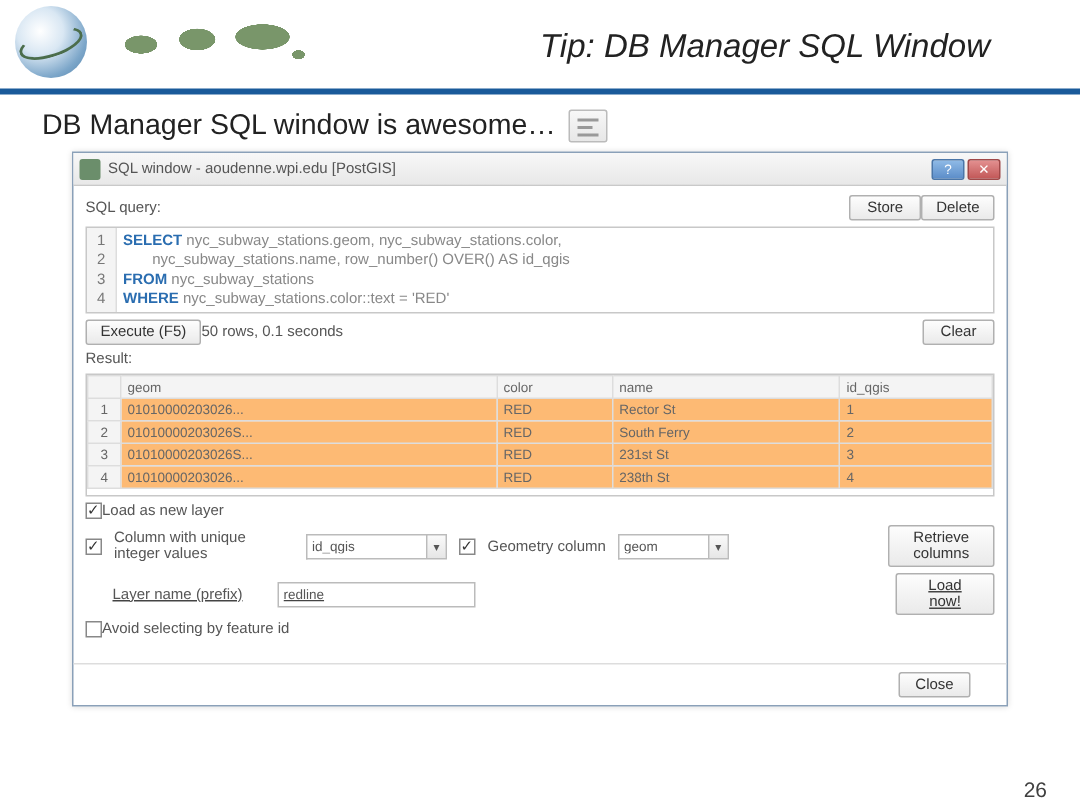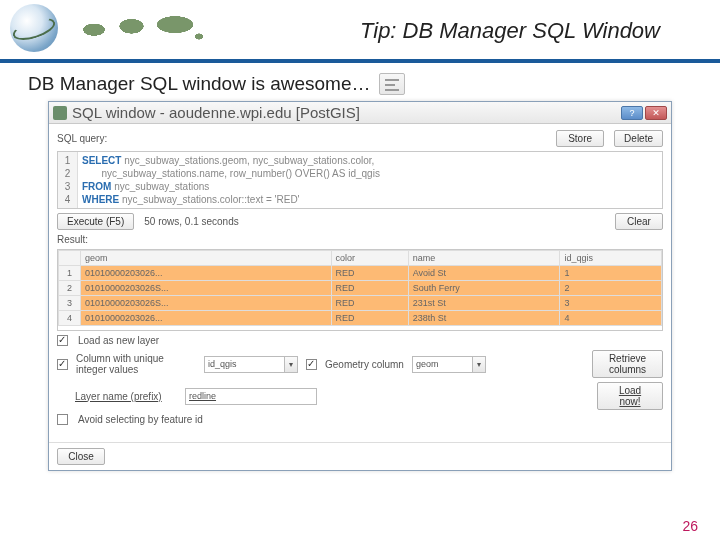--- a/index.html
+++ b/index.html
@@ -91,29 +91,29 @@
     position: relative;
     filter: blur(.25px);
   }
   .titlebar {
     height: 22px;
     background: linear-gradient(#f8f8f8,#e8e8e8);
     border-bottom: 1px solid #c9c9c9;
     display: flex; align-items:center; justify-content:space-between;
     padding: 0 4px;
   }
-  .titlebar-left { display:flex; align-items:center; gap:5px; color:#555; font-size:15px;}
+  .titlebar-left { display:flex; align-items:center; gap:5px; color:#555; font-size:10px;}
   .titlebar-icon { width:14px;height:14px; background:#6b8e6b; border-radius:2px; }
   .titlebar-btns { display:flex; gap:2px; }
   .tb-btn { width:22px;height:14px;border:1px solid #c0c0c0;background:linear-gradient(#fafafa,#e6e6e6);border-radius:2px;display:flex;align-items:center;justify-content:center;font-size:9px;color:#555;}
   .tb-btn.help{ background:linear-gradient(#8fbae6,#5c8dc9); color:#fff; border-color:#4b76a8;}
   .tb-btn.close{ background:linear-gradient(#e39090,#c25858); color:#fff; border-color:#a04848;}
 
   .content { padding: 6px 8px 6px 8px; flex:1; display:flex; flex-direction:column; gap:4px; color:#444;}
-  .row { display:flex; align-items:center; gap:10px; }
+  .row { display:flex; align-items:center; gap:0; }
   .label-sm { font-size:10px; color:#555; }
   .btn {
     border:1px solid #b0b0b0;
     background:linear-gradient(#fdfdfd,#eaeaea);
     border-radius:2px;
     padding:2px 9px;
     font-size:10px;
     color:#333;
     min-width:48px;
     text-align:center;
@@ -152,22 +152,22 @@
   .result-table th.rownum, .result-table td.rownum { width:22px; background:#f4f4f4; text-align:center;}
   .checkbox { appearance:none; width:11px;height:11px;border:1px solid #888;background:#fff; position:relative;}
   .checkbox.checked::after{content:"✓";position:absolute;top:-2px;left:0;font-size:10px;color:#333;}
   .text-input {
     border:1px solid #bbb; background:#fff; height:17px; padding:0 3px; font-size:9px; color:#555;
   }
   .combo { display:flex; align-items:center;}
   .combo .text-input{border-right:none;}
   .combo-arrow{width:14px;height:17px;border:1px solid #bbb;background:linear-gradient(#fafafa,#e6e6e6);display:flex;align-items:center;justify-content:center;font-size:8px;color:#555;}
   .spacer{flex:1;}
-  .bottom-bar{border-top:1px solid #ddd; padding:5px 8px; display:flex; justify-content:flex-start;}
-  .page-num { position:absolute; bottom:6px; right:22px; font-size:14px; color:#be185d;}
+  .bottom-bar{border-top:1px solid #ddd; padding:5px 24px; display:flex; justify-content:flex-end;}
+  .page-num { position:absolute; bottom:6px; right:22px; font-size:14px; color:#404040;}
 </style>
 </head>
 <body>
 
 <div class="slide-header">
   <div class="logo-globe"></div>
   <div class="world-map"></div>
   <div class="slide-title">Tip: DB Manager SQL Window</div>
 </div>
 <div class="title-underline"></div>
@@ -226,21 +226,21 @@
           <th class="rownum"></th>
           <th>geom</th>
           <th>color</th>
           <th>name</th>
           <th>id_qgis</th>
         </tr>
         <tr>
           <td class="rownum">1</td>
               <td>01010000203026...</td>
               <td>RED</td>
-              <td>Avoid St</td>
+              <td>Rector St</td>
               <td>1</td>
         </tr>
         <tr>
           <td class="rownum">2</td>
               <td>01010000203026S...</td>
               <td>RED</td>
               <td>South Ferry</td>
               <td>2</td>
         </tr>
         <tr>

